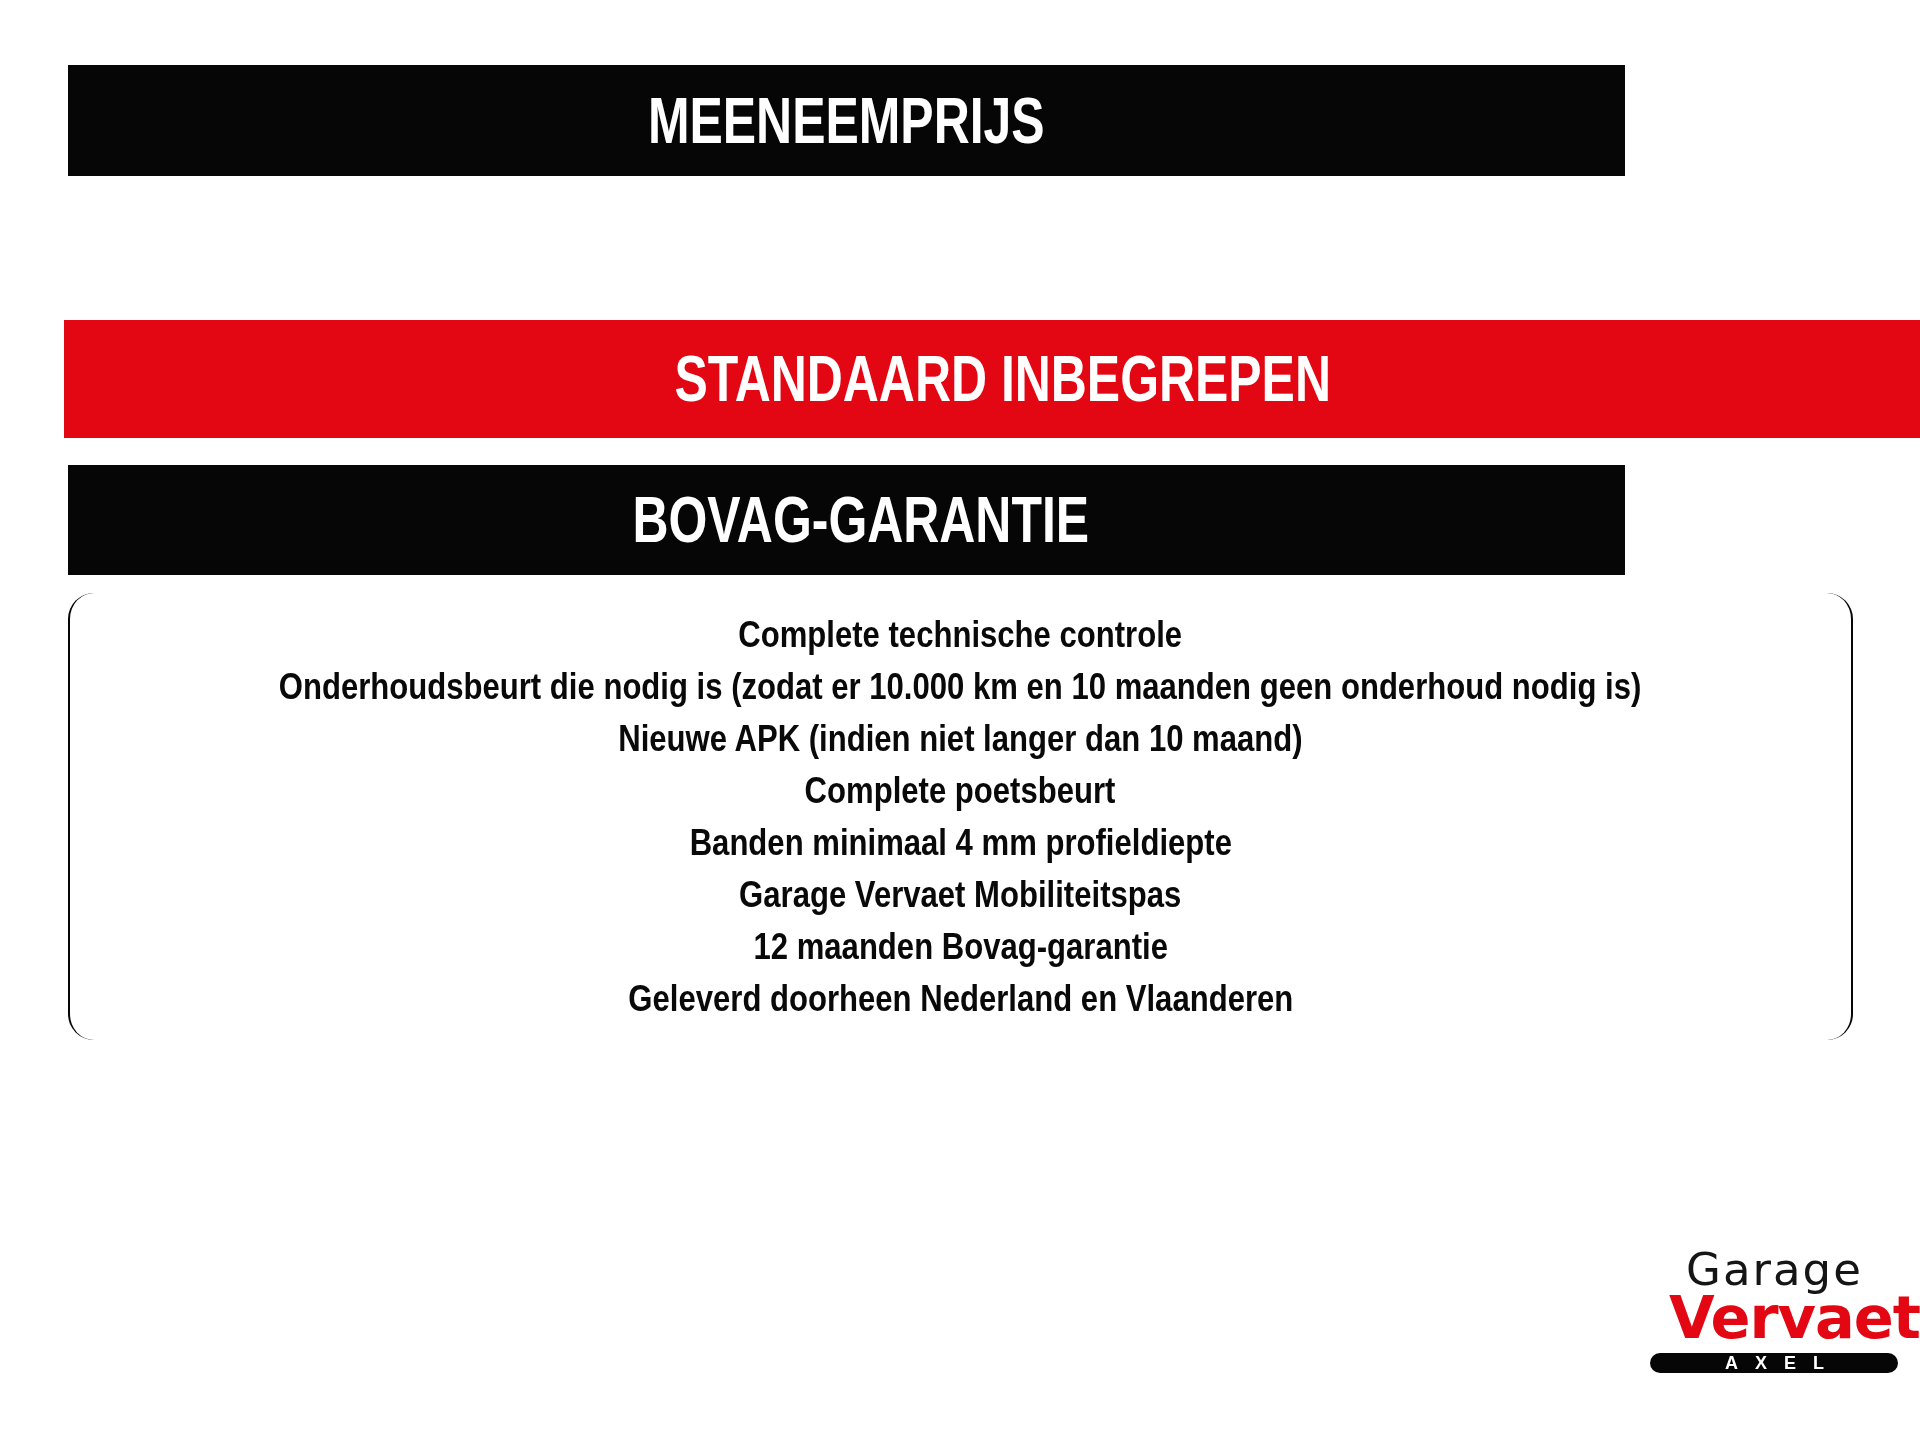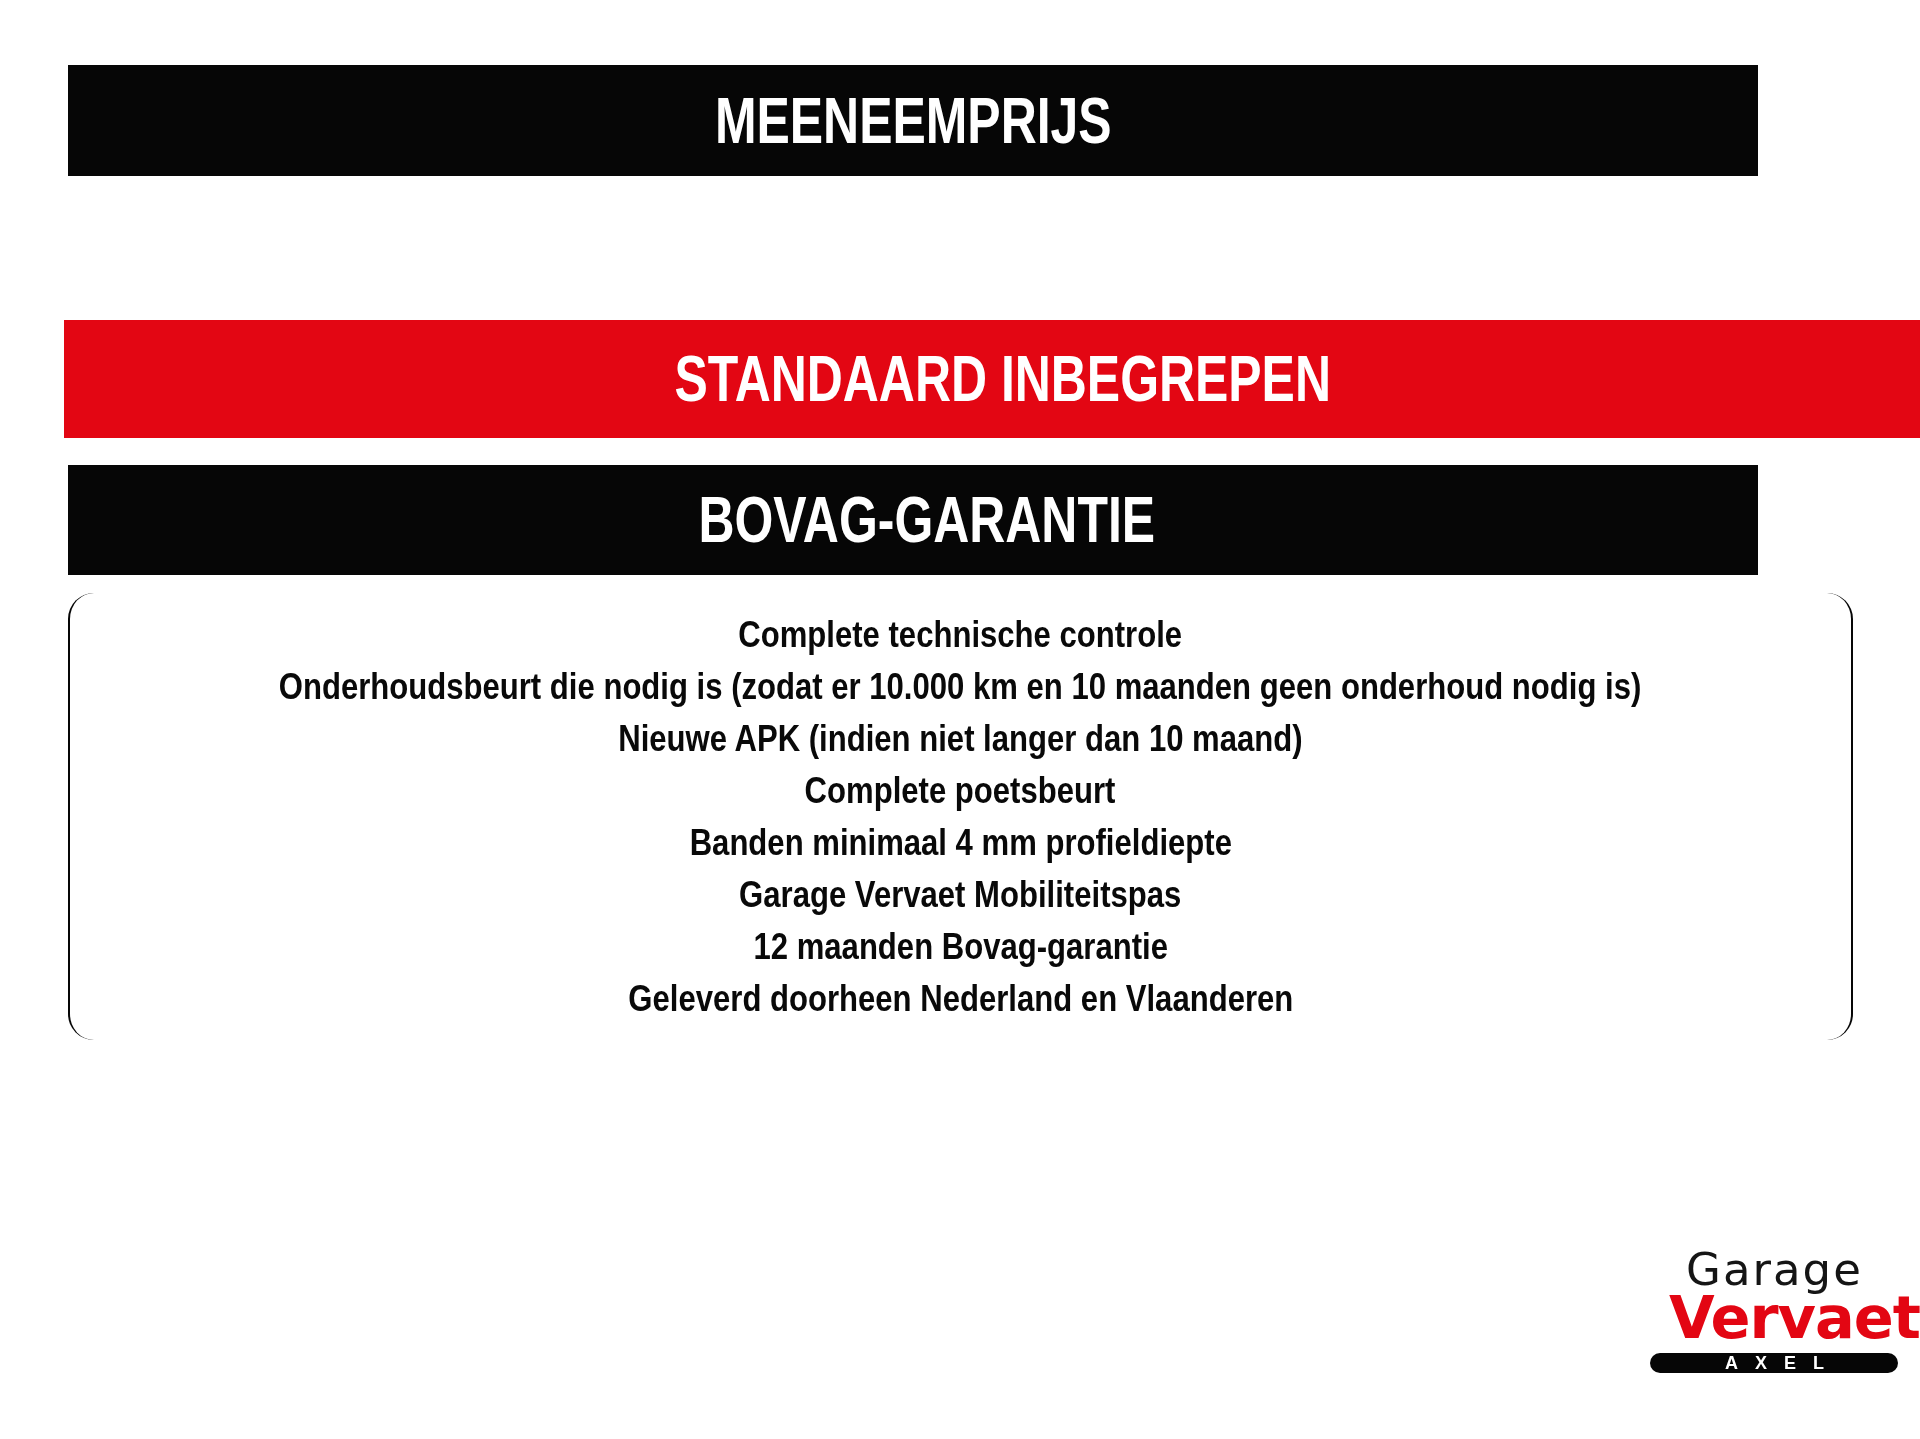--- a/index.html
+++ b/index.html
@@ -12,21 +12,21 @@
   body{
     width:1920px;height:1439px;
     background:var(--white);
     font-family:"Liberation Sans", sans-serif;
     position:relative;overflow:hidden;
   }
   .canvas{position:absolute;inset:0;}
 
   
   .bar{
-    position:absolute;left:68px;width:1690px;
+    position:absolute;left:68px;width:1557px;
     display:flex;align-items:center;justify-content:center;
   }
   .bar.black{background:var(--black);}
   .bar.red{background:var(--red);left:64px;width:1877px;}
 
   .bar-title{
     color:#fff;font-weight:bold;font-size:64px;line-height:1;
     transform:scaleX(0.78);transform-origin:center;
     white-space:nowrap;letter-spacing:0px;
   }

